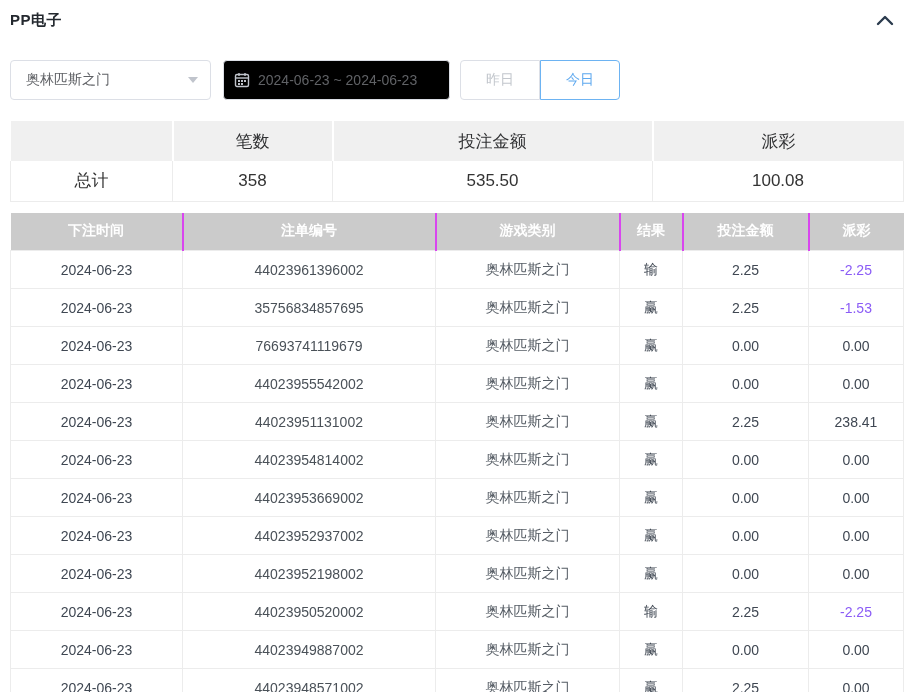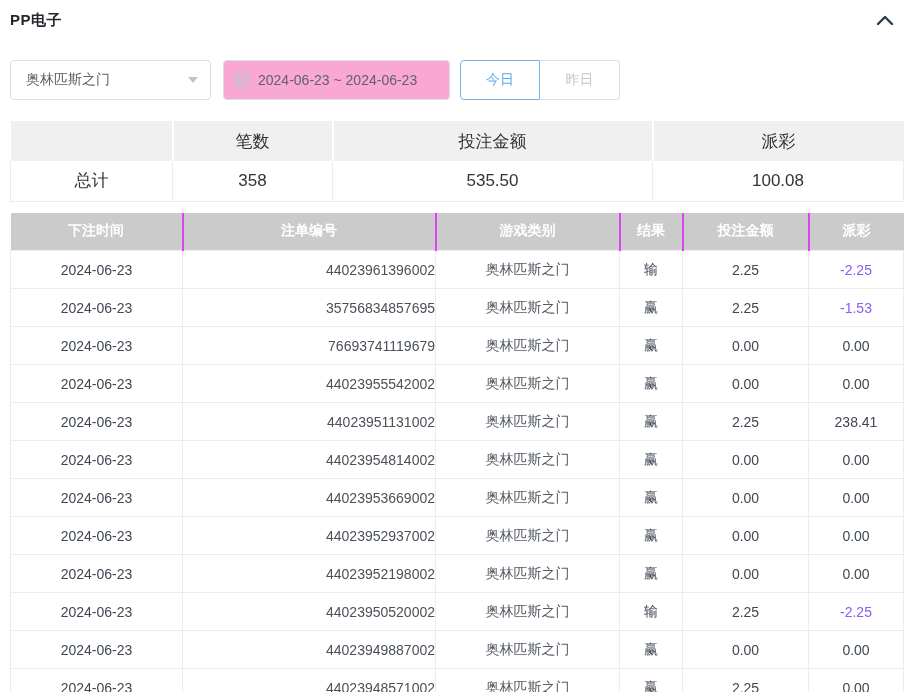--- a/index.html
+++ b/index.html
@@ -18,21 +18,21 @@
   
   .filters { display:flex; align-items:center; margin-top:20px; height:40px; }
   .select { width:201px; height:40px; border:1px solid #dcdfe6; border-radius:4px;
     background:#fff; display:flex; align-items:center; justify-content:space-between;
     padding:0 12px 0 15px; cursor:pointer; }
   .select .sel-text { font-size:14px; color:#606266; }
   .caret-down { width:0; height:0; border-left:5px solid transparent;
     border-right:5px solid transparent; border-top:6px solid #c0c4cc; }
 
   .datepicker { width:227px; height:40px; border:1px solid #dcdfe6; border-radius:4px;
-    background:#f9a8d4; display:flex; align-items:center; margin-left:12px;
+    background:#000000; display:flex; align-items:center; margin-left:12px;
     padding:16px 10px; cursor:pointer; }
   .datepicker .date-text { font-size:14px; color:#606266; margin-left:8px; white-space:nowrap; }
 
   .btn-group { display:flex; margin-left:10px; }
   .qbtn { width:80px; height:40px; background:#fff; font-size:14px; cursor:pointer;
     border:1px solid #dcdfe6; color:#c3c7cd; }
   .qbtn:first-child { border-radius:4px 0 0 4px; }
   .qbtn:last-child { border-radius:0 4px 4px 0; }
   .qbtn + .qbtn { border-left:none; }
   .qbtn.active { border:1px solid #6db3f2; color:#5fa9ef; background:#fff; position:relative; z-index:1; }
@@ -49,21 +49,21 @@
   .summary-table td { background:#fff; color:#333; height:40px; text-align:center;
     border:1px solid #ececec; border-top:none; }
 
   
   .bets-table { width:893px; margin-top:11px; font-size:14px; }
   .bets-table th { background:#cbcbcb; color:#fff; font-weight:bold; height:38px;
     border-right:2px solid #d946ef; }
   .bets-table th:last-child { border-right:none; }
   .bets-table td { height:38px; text-align:center; color:#3f4752;
     border:1px solid #ececec; background:#fff; }
-  .bets-table td.order-id { color:#4a5158;text-align:right; }
+  .bets-table td.order-id { color:#4a5158; }
   .bets-table td.game { color:#555c64; }
   .bets-table td.payout[data-negative="true"] { color:#8b5cf6; }
 
   svg { display:block; }
 </style>
 </head>
 <body>
 
 <div class="page">
 
@@ -95,22 +95,22 @@
           <rect x="7" y="8" width="2" height="2" fill="#c0c4cc"></rect>
           <rect x="10" y="8" width="2" height="2" fill="#c0c4cc"></rect>
           <rect x="4" y="11" width="2" height="2" fill="#c0c4cc"></rect>
           <rect x="7" y="11" width="2" height="2" fill="#c0c4cc"></rect>
         </svg>
       </span>
       <span class="date-text">2024-06-23 ~ 2024-06-23</span>
     </div>
 
     <div class="btn-group">
+      <button class="qbtn">昨日</button>
       <button class="qbtn active">今日</button>
-      <button class="qbtn">昨日</button>
     </div>
 
   </div>
 
   <table class="summary-table">
     <colgroup>
         <col style="width:162px">
         <col style="width:160px">
         <col style="width:320px">
         <col style="width:251px">

